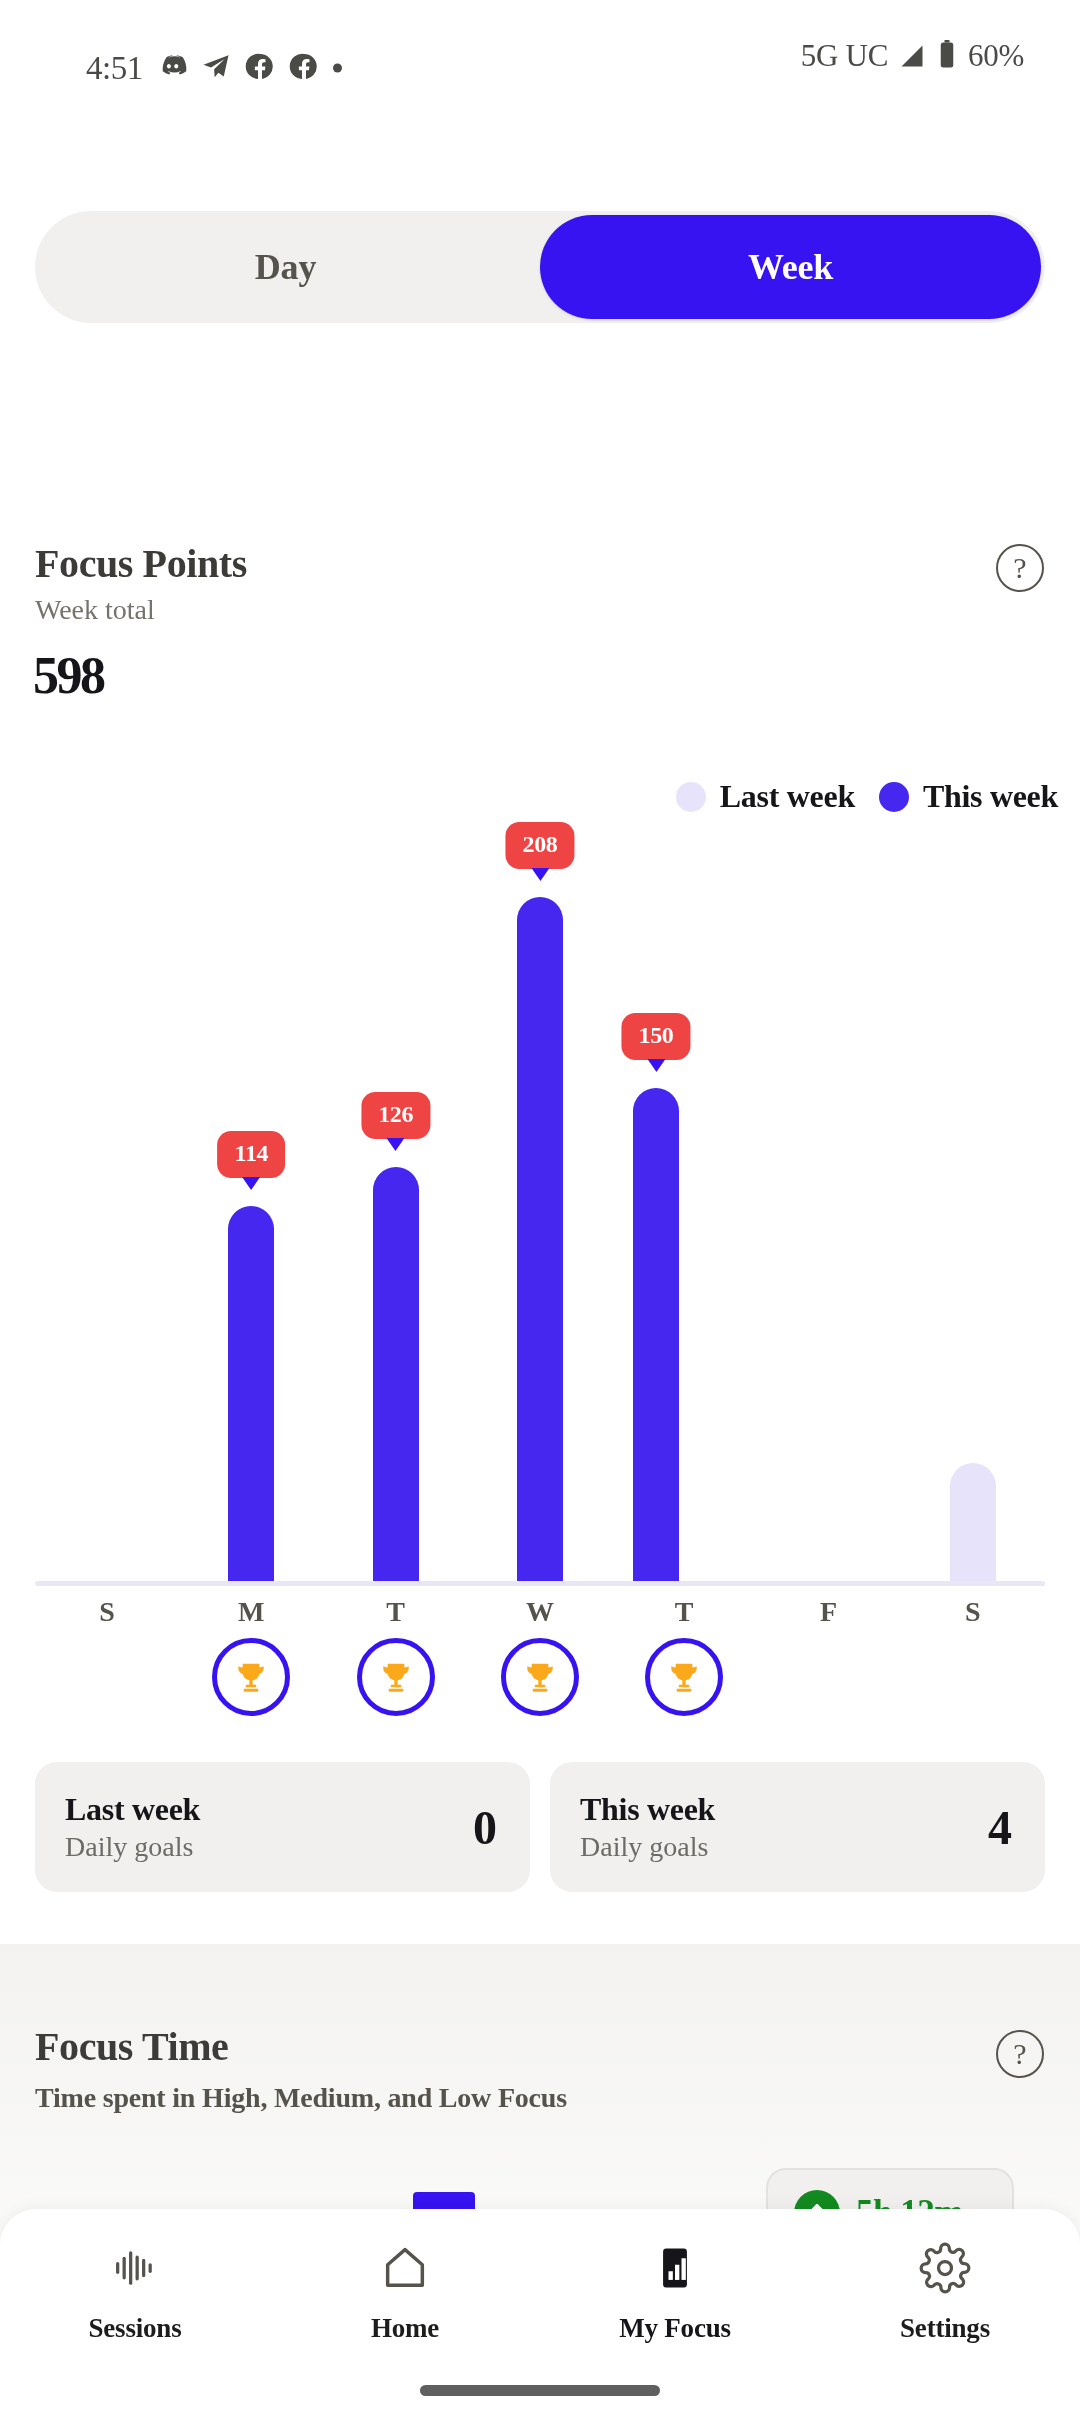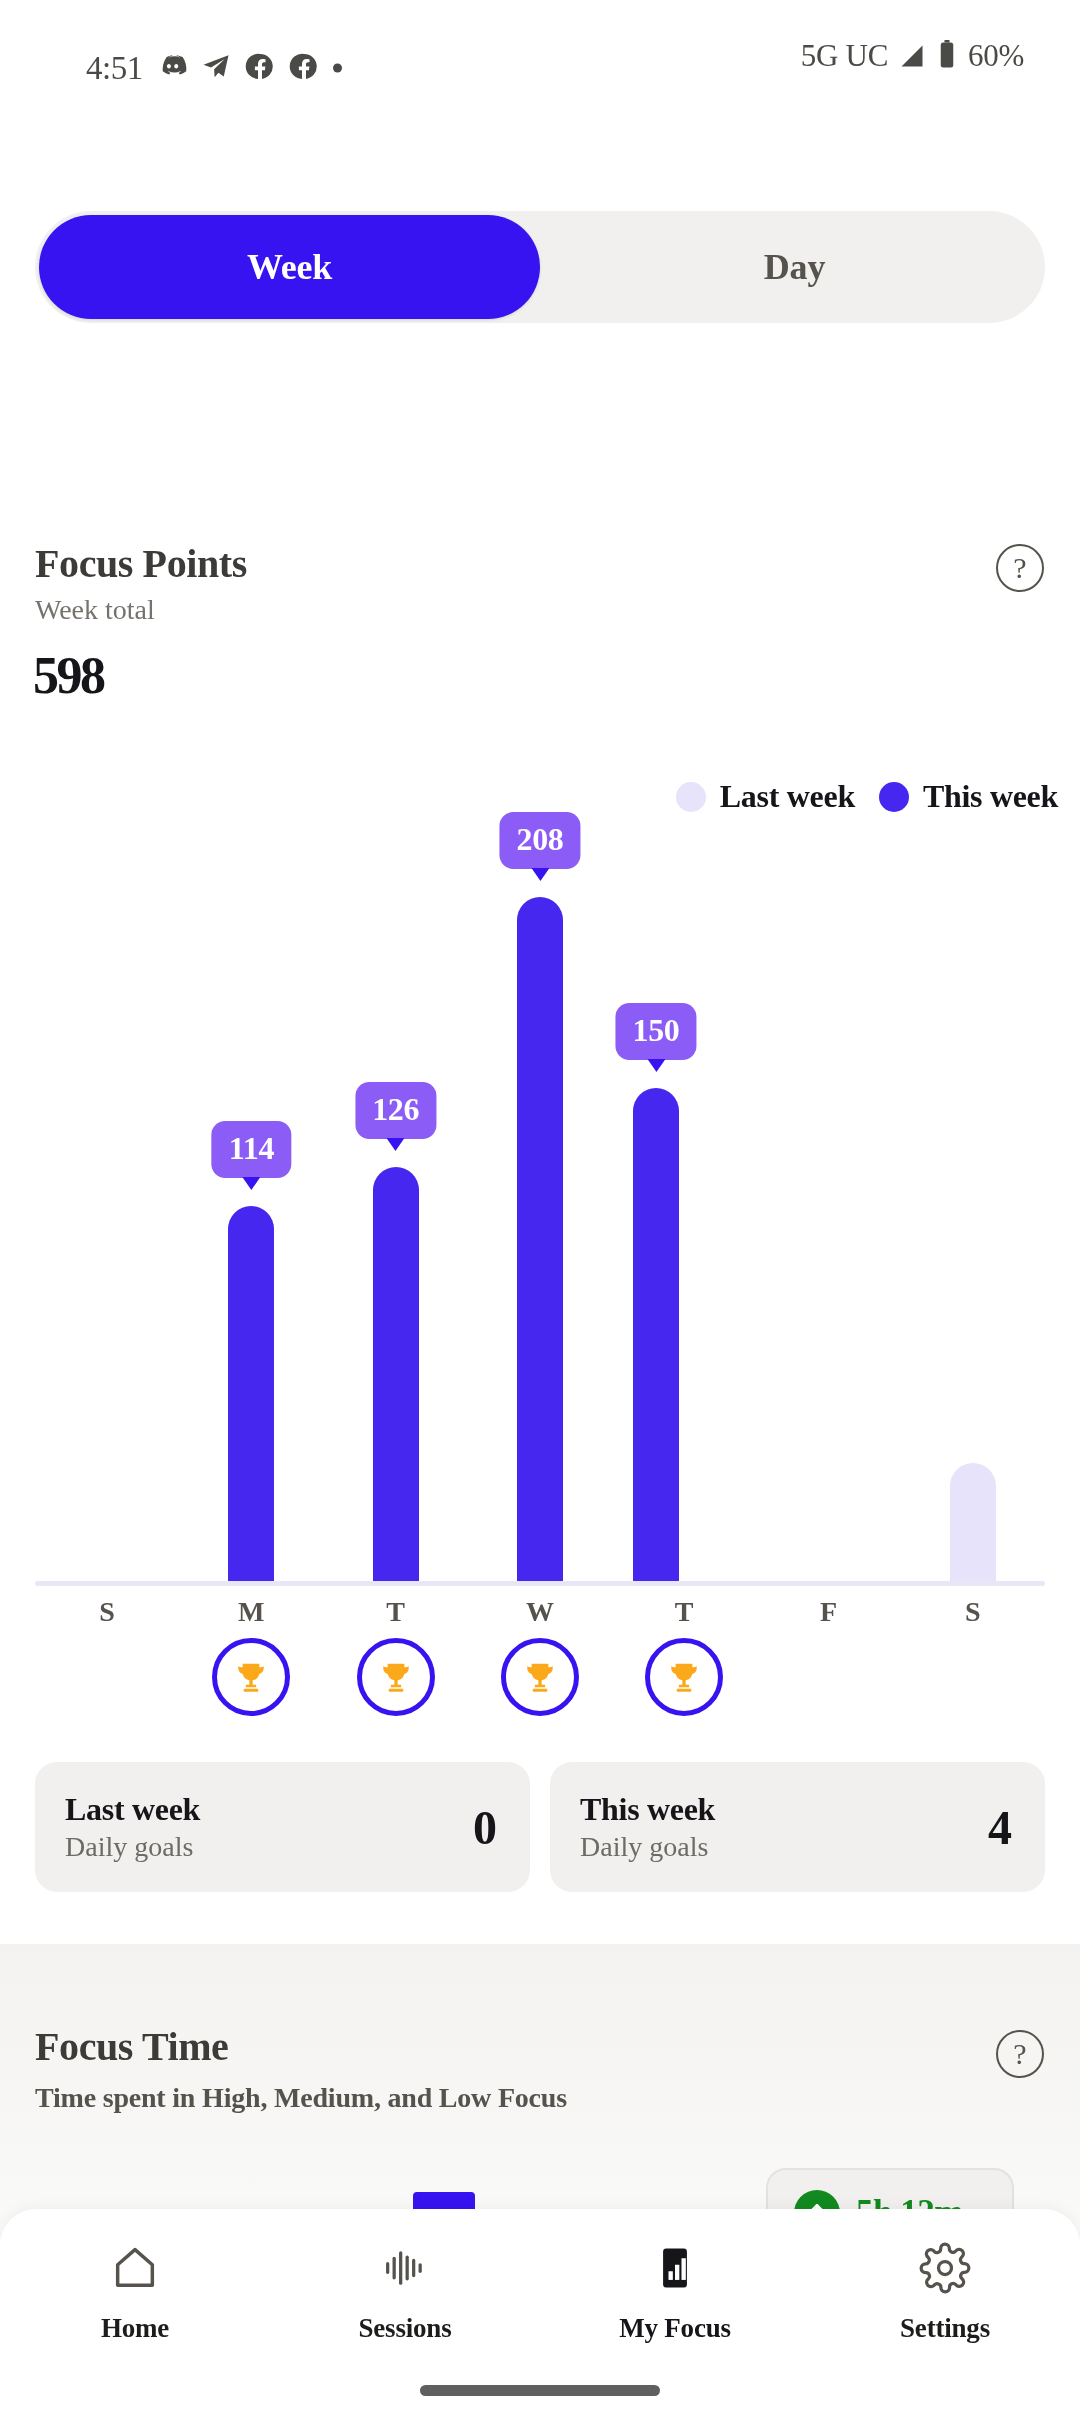--- a/index.html
+++ b/index.html
@@ -62,22 +62,22 @@
   
   .chart { position:absolute; left:35px; top:830px; width:1010px; height:760px; }
   .chart-plot { position:absolute; left:0; bottom:4px; width:100%; height:756px; }
   .axis-line { position:absolute; left:0; bottom:0; width:100%; height:5px;
                background:#e8e6f7; border-radius:3px; }
   .bar-col { position:absolute; bottom:5px; width:46px; transform:translateX(-50%); }
   .bar { width:46px; border-radius:23px 23px 0 0; position:absolute; bottom:0; left:0; }
   .bar.this { background:#4527f0; }
   .bar.last { background:#e6e3fb; }
   .badge { position:absolute; left:50%; transform:translateX(-50%);
-           background:#8b5cf6; color:#ffffff; border-radius:14px;
-           padding:9px 17px 11px; font-size:32px; font-weight:700; letter-spacing:-0.3px;
+           background:#ef4444; color:#ffffff; border-radius:14px;
+           padding:9px 17px 11px; font-size:24px; font-weight:700; letter-spacing:-0.3px;
            white-space:nowrap; }
   .badge:after { content:""; position:absolute; left:50%; top:100%;
                  transform:translateX(-50%) translateY(-1px);
                  border-left:9px solid transparent; border-right:9px solid transparent;
                  border-top:13px solid #3613f0; }
 
   .daylabels { position:absolute; left:35px; top:1596px; width:1010px; height:48px; }
   .daylabel { position:absolute; transform:translateX(-50%); font-size:28px; font-weight:700;
               color:#55534c; letter-spacing:0.2px; }
 
@@ -167,22 +167,22 @@
         <svg width="22" height="30" viewBox="0 0 14 24" fill="currentColor">
             <rect x="5" y="0" width="4" height="2"></rect>
             <rect x="2" y="2" width="10" height="20" rx="2"></rect>
           </svg>
       </span>
       <span class="sb-text">60%</span>
     </div>
   </div>
 
   <div class="seg-wrap">
+    <div class="seg-btn">Day</div>
     <div class="seg-btn active">Week</div>
-    <div class="seg-btn">Day</div>
   </div>
 
 
   <div class="fp-title">Focus Points</div>
   <div class="fp-sub">Week total</div>
   <div class="fp-big">598</div>
   <div class="help-btn fp">?</div>
 
   <div class="legend">
     <div class="lg-item">
@@ -294,39 +294,39 @@
           <polyline points="5,12 12,5 19,12"></polyline>
       </svg>
     </span>
     <span class="ft-badgetxt">5h 12m</span>
   </div>
 
   <div class="bottomnav">
     <div class="nav-items">
       <div class="nav-item">
         <span class="nav-icon">
-          <svg width="52" height="52" viewBox="0 0 24 24" fill="none" stroke="#55534c" stroke-width="1.6" stroke-linecap="round" stroke-linejoin="round">
-            <path d="M4 10.5 12 3.5l8 7V20H4z"></path>
-          </svg>
-        </span>
-        <span class="nav-label">Home</span>
-      </div>
-      <div class="nav-item">
-        <span class="nav-icon">
           <svg width="52" height="52" viewBox="0 0 24 24" stroke="#55534c" stroke-width="1.5" stroke-linecap="round">
             <line x1="4" y1="10" x2="4" y2="14"></line>
               <line x1="7" y1="7.5" x2="7" y2="16.5"></line>
             <line x1="10" y1="5" x2="10" y2="19"></line>
               <line x1="13" y1="7" x2="13" y2="17"></line>
             <line x1="16" y1="8.5" x2="16" y2="15.5"></line>
               <line x1="19" y1="10.5" x2="19" y2="13.5"></line>
           </svg>
         </span>
         <span class="nav-label">Sessions</span>
       </div>
+      <div class="nav-item">
+        <span class="nav-icon">
+          <svg width="52" height="52" viewBox="0 0 24 24" fill="none" stroke="#55534c" stroke-width="1.6" stroke-linecap="round" stroke-linejoin="round">
+            <path d="M4 10.5 12 3.5l8 7V20H4z"></path>
+          </svg>
+        </span>
+        <span class="nav-label">Home</span>
+      </div>
       <div class="nav-item active">
         <span class="nav-icon">
           <svg width="52" height="52" viewBox="0 0 24 24">
             <rect x="6.5" y="3" width="11" height="18" rx="1.5" fill="#16161a"></rect>
             <rect x="9" y="13.5" width="2" height="4" fill="#ffffff"></rect>
             <rect x="12" y="10.5" width="2" height="7" fill="#ffffff"></rect>
             <rect x="15" y="7.5" width="2" height="10" fill="#ffffff"></rect>
           </svg>
         </span>
         <span class="nav-label">My Focus</span>

